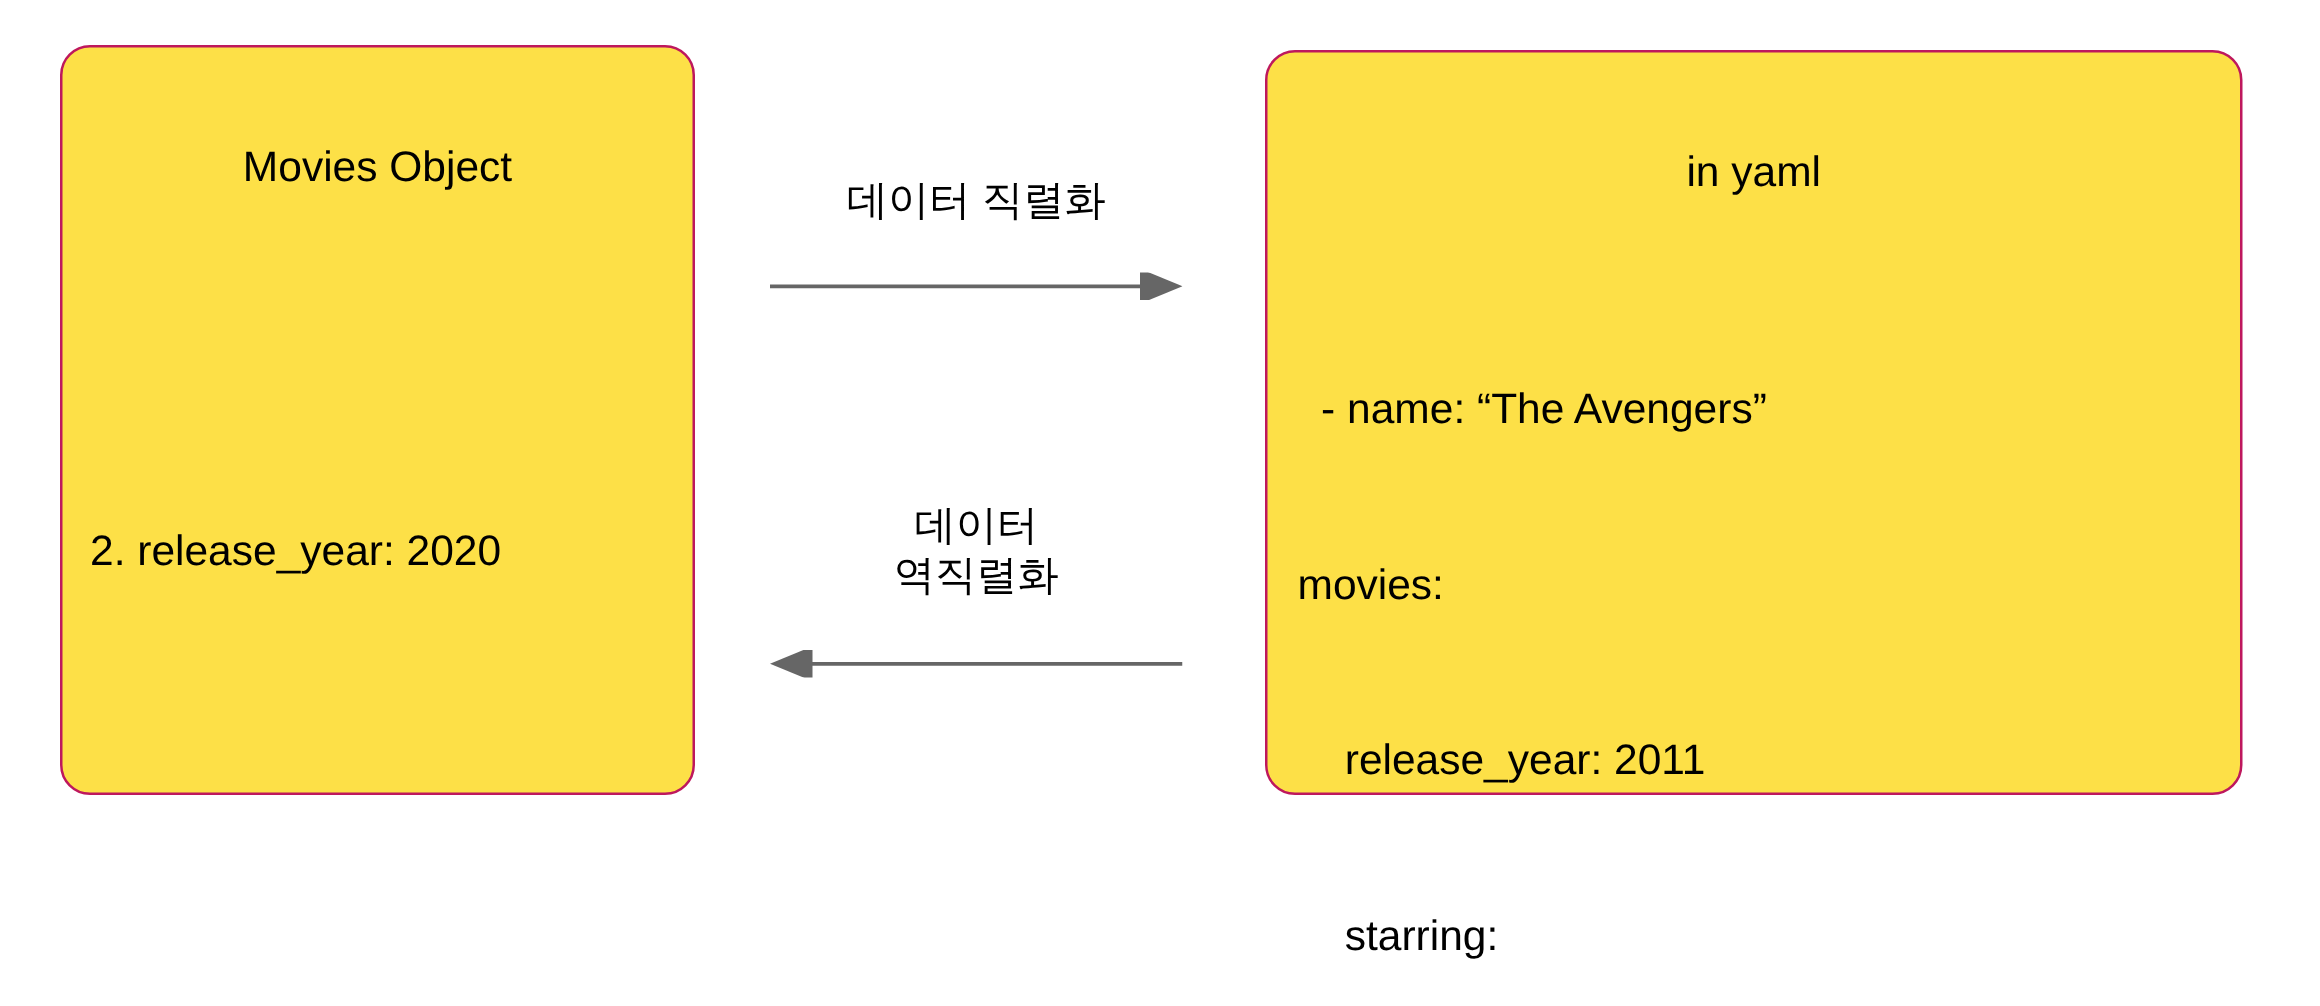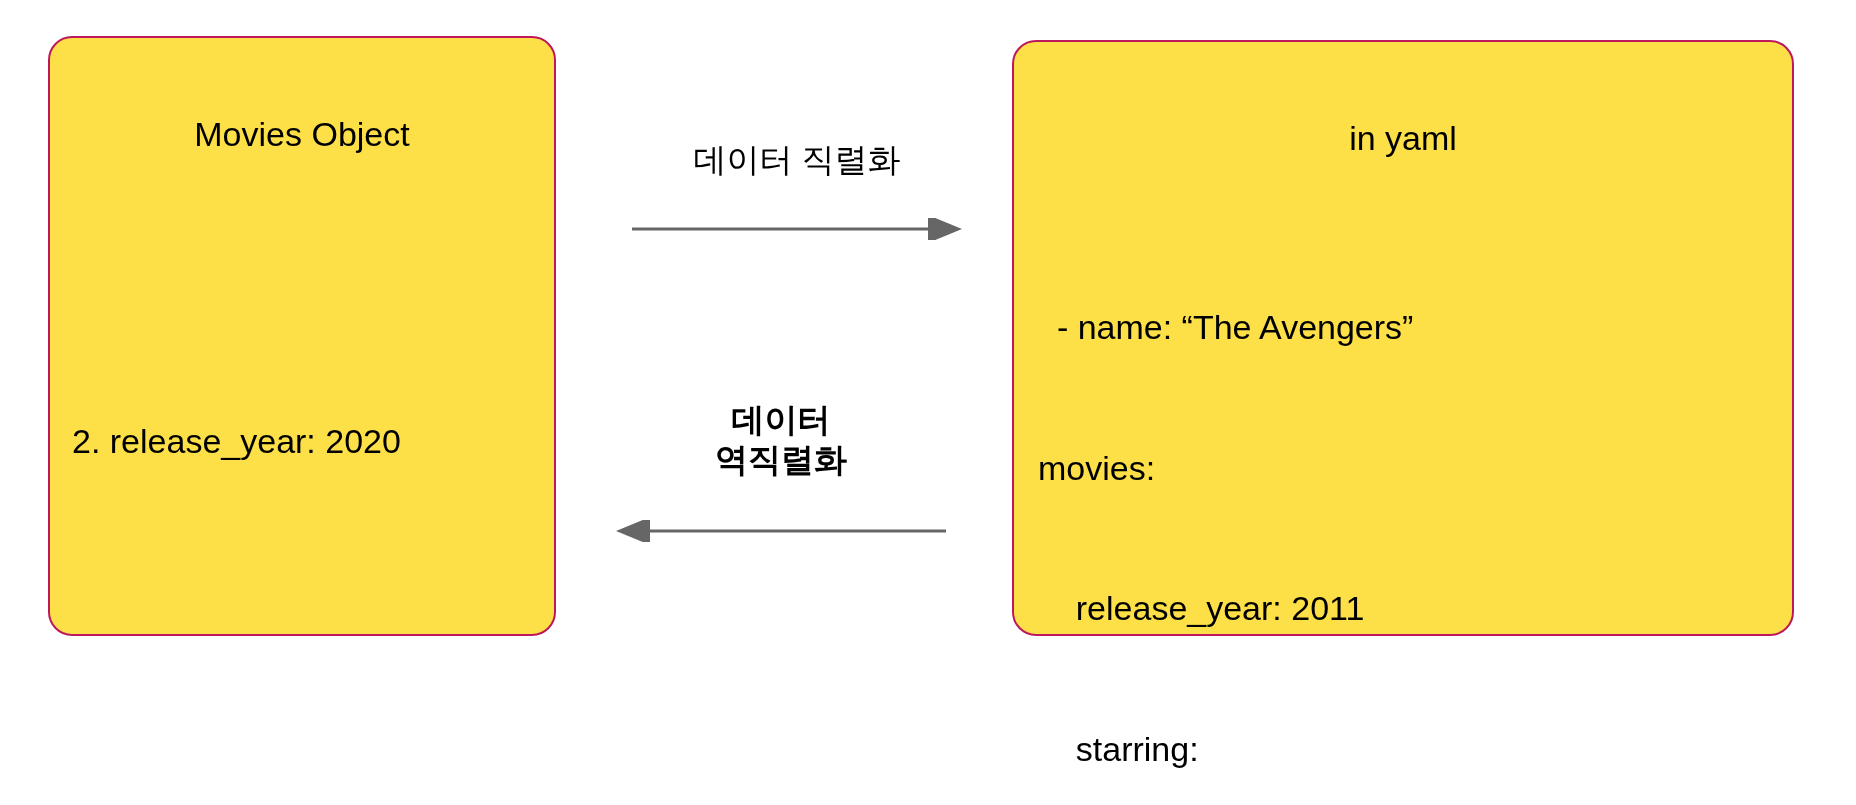--- a/index.html
+++ b/index.html
@@ -92,34 +92,33 @@
     color: #000000;
     line-height: 1.22;
     white-space: pre-line;
   }
   .arrow-svg {
     position: absolute;
     display: block;
   }
 
   #arrow-serialize {
-    left: 632px;
+    left: 616px;
     top: 140px;
     width: 330px;
     height: 110px;
   }
   #arrow-serialize .arrow-label { top: 0px; }
   #arrow-serialize .arrow-svg { left: 0; top: 78px; }
 
   #arrow-deserialize {
     left: 616px;
     top: 400px;
     width: 330px;
     height: 160px;
-    font-weight: bold;
   }
   #arrow-deserialize .arrow-label { top: 0px; }
   #arrow-deserialize .arrow-svg { left: 0; top: 120px; }
 </style>
 </head>
 <body>
 
 <div id="canvas">
 
   <div class="node-box" id="left-box">

